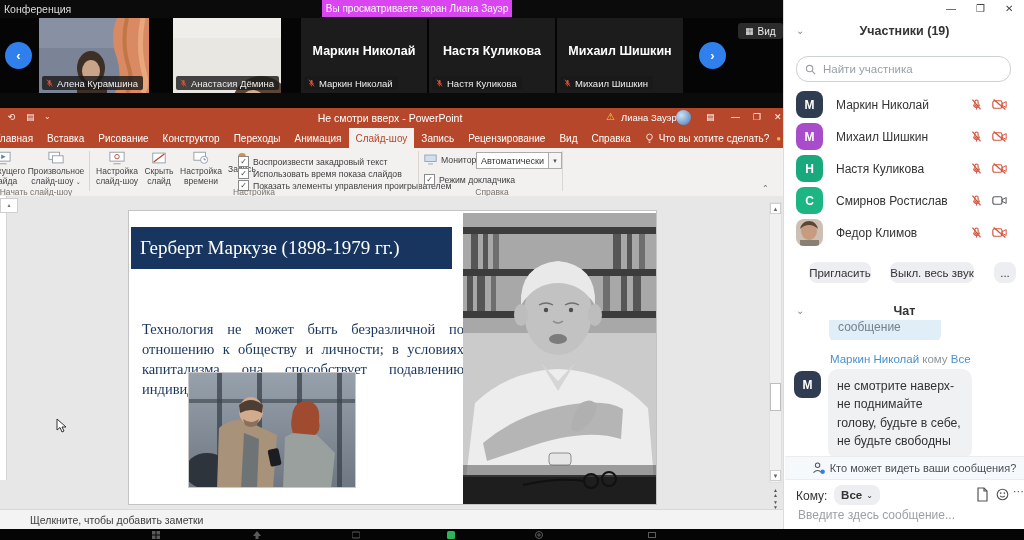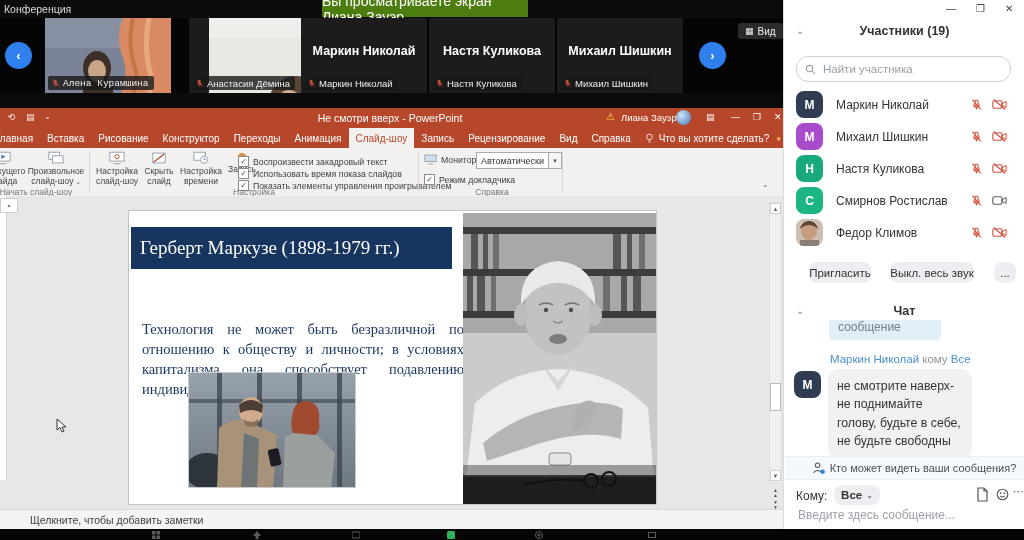--- a/index.html
+++ b/index.html
@@ -2,21 +2,21 @@
 <html><head>
 <meta charset="utf-8">
 <style>
   html,body{margin:0;padding:0;background:#000;}
   #app{position:relative;width:1024px;height:540px;overflow:hidden;background:#0b0b0b;
        font-family:"Liberation Sans","DejaVu Sans",sans-serif;-webkit-font-smoothing:antialiased;}
   .abs{position:absolute;}
   
   .topbar{left:0;top:0;width:783px;height:18px;background:#0b0b0b;color:#e8e8e8;}
   .conf-title{left:4px;top:3px;font-size:10.5px;color:#ddd;}
-  .banner{left:322px;top:0;width:206px;height:17px;background:#4d7c0f;color:#fff;font-size:14px;
+  .banner{left:322px;top:0;width:190px;height:17px;background:#d946ef;color:#fff;font-size:10px;
           display:flex;align-items:center;justify-content:center;}
   .settings-btn{left:544px;top:0;width:120px;height:17px;background:#2b2b2b;border-radius:3px;color:#f0f0f0;
           font-size:10.5px;display:flex;align-items:center;justify-content:center;gap:5px;cursor:default;margin-top:32px;}
   
   .vstrip{left:0;top:18px;width:783px;height:75px;background:#050505;}
   .navcircle{width:27px;height:27px;border-radius:50%;background:#2f80ed;color:#fff;display:flex;
              align-items:center;justify-content:center;font-size:13px;font-weight:bold;}
   .tile{top:0;height:75px;overflow:hidden;background:#1c1c1c;}
   .tile .center-name{position:absolute;left:0;right:0;top:26px;text-align:center;color:#fff;
                      font-weight:bold;font-size:12.5px;}
@@ -101,42 +101,42 @@
     <div class="abs banner">Вы просматриваете экран Лиана Зауэр</div>
     <div class="abs settings-btn">
       <span>Настройки просмотра</span>
       <span style="font-size:8px;">⌄</span>
     </div>
   </div>
 
   <div class="abs vstrip">
     <div class="abs navcircle" style="left:5px;top:24px;">‹</div>
 
-    <div class="abs tile" style="left:45px;width:126px;font-family:Liberation Mono, monospace;">
+    <div class="abs tile" style="left:39px;width:110px;">
       <svg width="126" height="75">
         <rect width="126" height="75" fill="#7b8496"></rect>
         <rect width="126" height="30" fill="#8891a3"></rect>
         <path d="M78 0 Q70 20 78 40 Q84 60 76 75 L126 75 L126 0 Z" fill="#d98a62"></path>
         <path d="M88 0 Q82 25 90 50 Q94 65 88 75" stroke="#c27648" stroke-width="4" fill="none"></path>
         <path d="M104 0 Q98 30 106 58 Q108 68 104 75" stroke="#e8a87e" stroke-width="5" fill="none"></path>
         <ellipse cx="52" cy="50" rx="14" ry="17" fill="#3d2e26"></ellipse>
         <ellipse cx="52" cy="53" rx="9" ry="11" fill="#c9a488"></ellipse>
         <rect x="38" y="66" width="30" height="10" fill="#3d2e26"></rect>
       </svg>
       <div class="namechip">
         <svg width="9" height="10" viewBox="0 0 16 16">
           <path d="M8 2.5a2 2 0 0 1 2 2v3.5a2 2 0 0 1-4 0V4.5a2 2 0 0 1 2-2z" fill="#d6543f"></path>
           <path d="M4.5 8a3.5 3.5 0 0 0 7 0M8 11.5V14" stroke="#d6543f" stroke-width="1.3" fill="none"></path>
           <line x1="3" y1="2" x2="13" y2="14" stroke="#d6543f" stroke-width="1.5"></line>
         </svg>
         <span>Алена Курамшина</span>
       </div>
     </div>
 
-    <div class="abs tile" style="left:189px;width:118px;padding-left:20px;">
+    <div class="abs tile" style="left:173px;width:108px;">
       <svg width="126" height="75">
         <rect width="126" height="75" fill="#e9e7e2"></rect>
         <rect width="126" height="20" fill="#efeeea"></rect>
         <ellipse cx="88" cy="84" rx="28" ry="26" fill="#5a4636"></ellipse>
         <ellipse cx="80" cy="86" rx="13" ry="14" fill="#d3ae93"></ellipse>
       </svg>
       <div class="namechip">
         <svg width="9" height="10" viewBox="0 0 16 16">
           <path d="M8 2.5a2 2 0 0 1 2 2v3.5a2 2 0 0 1-4 0V4.5a2 2 0 0 1 2-2z" fill="#d6543f"></path>
           <path d="M4.5 8a3.5 3.5 0 0 0 7 0M8 11.5V14" stroke="#d6543f" stroke-width="1.3" fill="none"></path>

